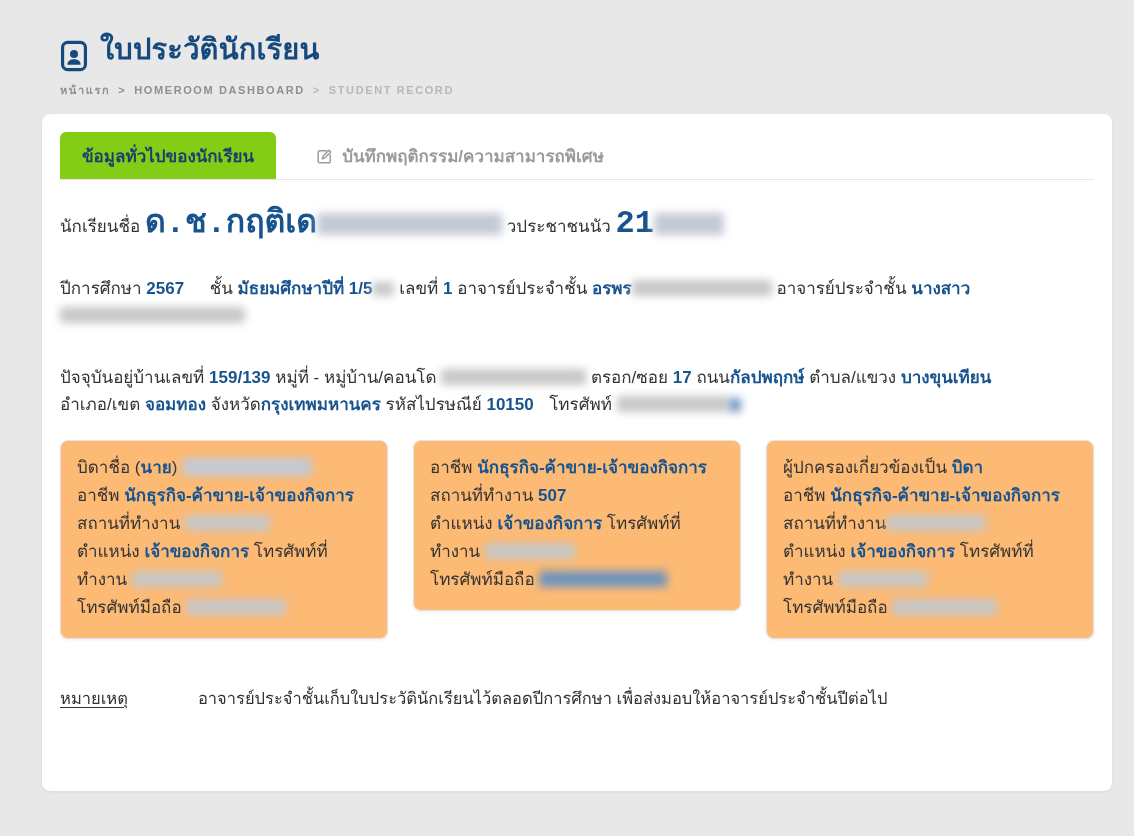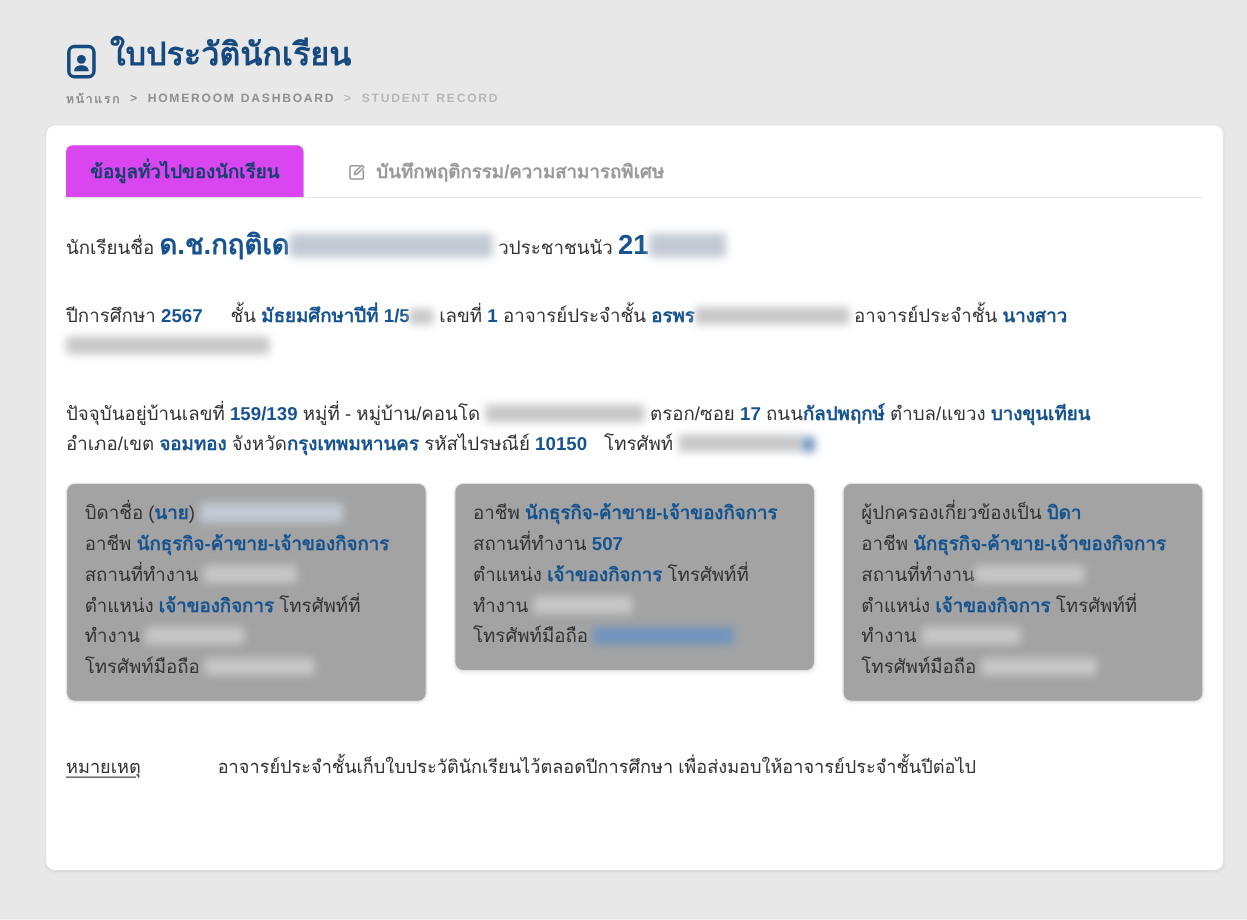--- a/index.html
+++ b/index.html
@@ -31,46 +31,46 @@
     padding: 18px 18px 26px 18px;
   }
   .tabbar { display: flex; align-items: stretch; border-bottom: 1px solid #e7e7e7; }
   .tab {
     font-size: 17px; padding: 10px 40px; color: #9a9a9a;
     display: flex; align-items: center; gap: 9px; cursor: pointer;
     border-radius: 6px 6px 0 0;
     font-weight: bold;
   }
   .tab.active {
-    background: #d946ef; color: #17406e; font-weight: 700; padding: 10px 22px;
+    background: #84cc16; color: #17406e; font-weight: 700; padding: 10px 22px;
   }
   .edit-icon { display: inline-flex; margin-top: 1px; }
   
   .content { padding: 0 0 0 0; font-size: 17px; }
   .line { margin-top: 35px; line-height: 27px; }
   .line.first { margin-top: 30px; }
   b.v { color: #17548f; font-weight: 700; }
-  .big-v { color: #17548f; font-weight: 700; font-size: 25px; }
+  .big-v { color: #17548f; font-weight: 700; font-size: 32px; font-family: Liberation Mono, monospace; }
   .gap-lg { display: inline-block; width: 16px; }
   .gap-sm { display: inline-block; width: 6px; }
   
   .blur {
     display: inline-block; height: 16px; border-radius: 3px;
     background: #c7c7c7; filter: blur(4px); vertical-align: -2px;
   }
   .blur.name { height: 22px; background: #c3cad4; vertical-align: -3px; }
   .blur.blue { background: #6f94bd; }
   .blur.tiny { height: 14px; }
   
   .section-title {
     margin-top: 32px; font-size: 24px; font-weight: 700; color: #164a7e;
   }
   .cards-row { margin-top: 22px; display: flex; gap: 25px; align-items: flex-start; }
   .pcard {
-    width: 330px; background: #a3a3a3;
+    width: 330px; background: #fdba74;
     border: 1px solid #e3e3e3; border-radius: 8px;
     box-shadow: 0 1px 3px rgba(0,0,0,.08);
     padding: 13px 16px 16px 16px;
     font-size: 17px; line-height: 28px;
   }
   
   .notes { margin-top: 46px; font-size: 16.5px; }
   .notes-label { text-decoration: underline; text-underline-offset: 3px; }
   .notes-line1 { margin-left: 70px; }
 </style>

